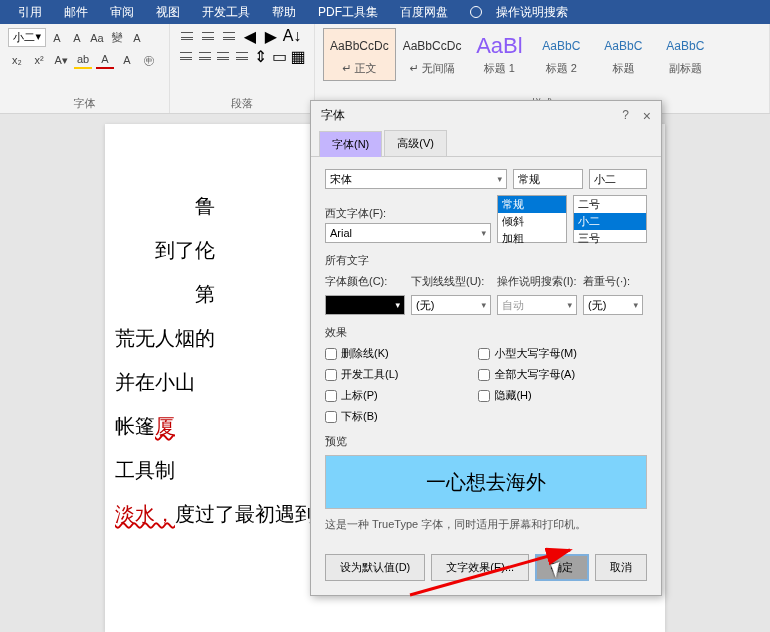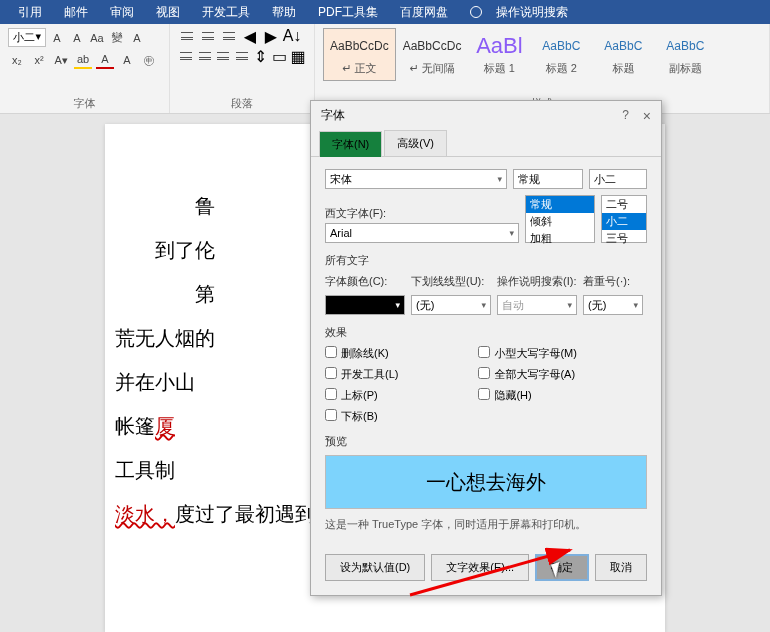--- a/index.html
+++ b/index.html
@@ -44,35 +44,35 @@
 .page .indent { text-indent: 2em; }
 .wavy { text-decoration: underline wavy #c00; color: #c00000; }
 
 .dialog { position: absolute; top: 100px; left: 310px; width: 352px; background: #f0f0f0; border: 1px solid #aaa; box-shadow: 2px 2px 8px rgba(0,0,0,0.3); font-size: 12px; z-index: 100; }
 .dlg-title { display: flex; justify-content: space-between; align-items: center; padding: 6px 10px; font-size: 12px; }
 .dlg-title-right { display: flex; gap: 14px; color: #666; }
 .dlg-close { cursor: pointer; font-size: 14px; }
 
 .dlg-tabs { display: flex; padding: 0 8px; border-bottom: 1px solid #ccc; background: #f0f0f0; }
 .dlg-tab { padding: 5px 12px; border: 1px solid #ccc; border-bottom: none; margin-right: 2px; cursor: pointer; font-size: 11px; background: #e8e8e8; }
-.dlg-tab.active { background: #15803d; position: relative; top: 1px; }
+.dlg-tab.active { background: #c4b5fd; position: relative; top: 1px; }
 
 .dlg-body { padding: 12px 14px; background: #f0f0f0; }
 .row { display: flex; align-items: center; margin-bottom: 6px; gap: 6px; }
 .lbl { font-size: 11px; color: #333; }
 .combo { border: 1px solid #aaa; background: #fff; padding: 2px 4px; font-size: 11px; display: flex; justify-content: space-between; align-items: center; height: 20px; }
 .combo .arrow { color: #666; font-size: 9px; }
 .listbox { border: 1px solid #aaa; background: #fff; font-size: 11px; }
 .listbox div { padding: 1px 4px; }
 .listbox .sel { background: #0078d7; color: #fff; }
 
 .section-lbl { font-size: 11px; color: #333; margin: 10px 0 6px; }
 .chk-row { display: flex; gap: 80px; }
 .chk-col { display: flex; flex-direction: column; gap: 6px; }
-.chk { display: flex; align-items: flex-start; gap: 4px; font-size: 11px; }
+.chk { display: flex; align-items: center; gap: 4px; font-size: 11px; }
 .chk input { width: 12px; height: 12px; }
 
 .preview-box { border: 1px solid #bbb; background: #7dd3fc; height: 54px; margin-top: 6px; display: flex; align-items: center; justify-content: center; font-family: SimSun, serif; font-size: 20px; }
 .preview-note { font-size: 11px; color: #555; margin-top: 8px; }
 
 .dlg-buttons { display: flex; justify-content: space-between; padding: 10px 14px 14px; }
 .dlg-buttons .left { display: flex; gap: 6px; }
 .dlg-buttons .right { display: flex; gap: 6px; }
 .btn { border: 1px solid #aaa; background: #e9e9e9; padding: 4px 14px; font-size: 11px; cursor: pointer; }
 .btn.primary { border: 2px solid #7eb0dd; background: #a3a3a3; }
@@ -243,21 +243,21 @@
         <div class="combo" style="margin-top:2px">
             <span>Arial</span>
             <span class="arrow">▾</span>
           </div>
       </div>
       <div class="listbox" style="width:70px;height:48px">
         <div class="sel">常规</div>
         <div>倾斜</div>
         <div>加粗</div>
       </div>
-      <div class="listbox" style="width:46px;height:48px">
+      <div class="listbox" style="width:74px;height:48px">
         <div>二号</div>
         <div class="sel">小二</div>
         <div>三号</div>
       </div>
     </div>
 
     <div class="section-lbl">所有文字</div>
     <div class="row">
       <div style="width:80px">
           <div class="lbl">字体颜色(C):</div>

